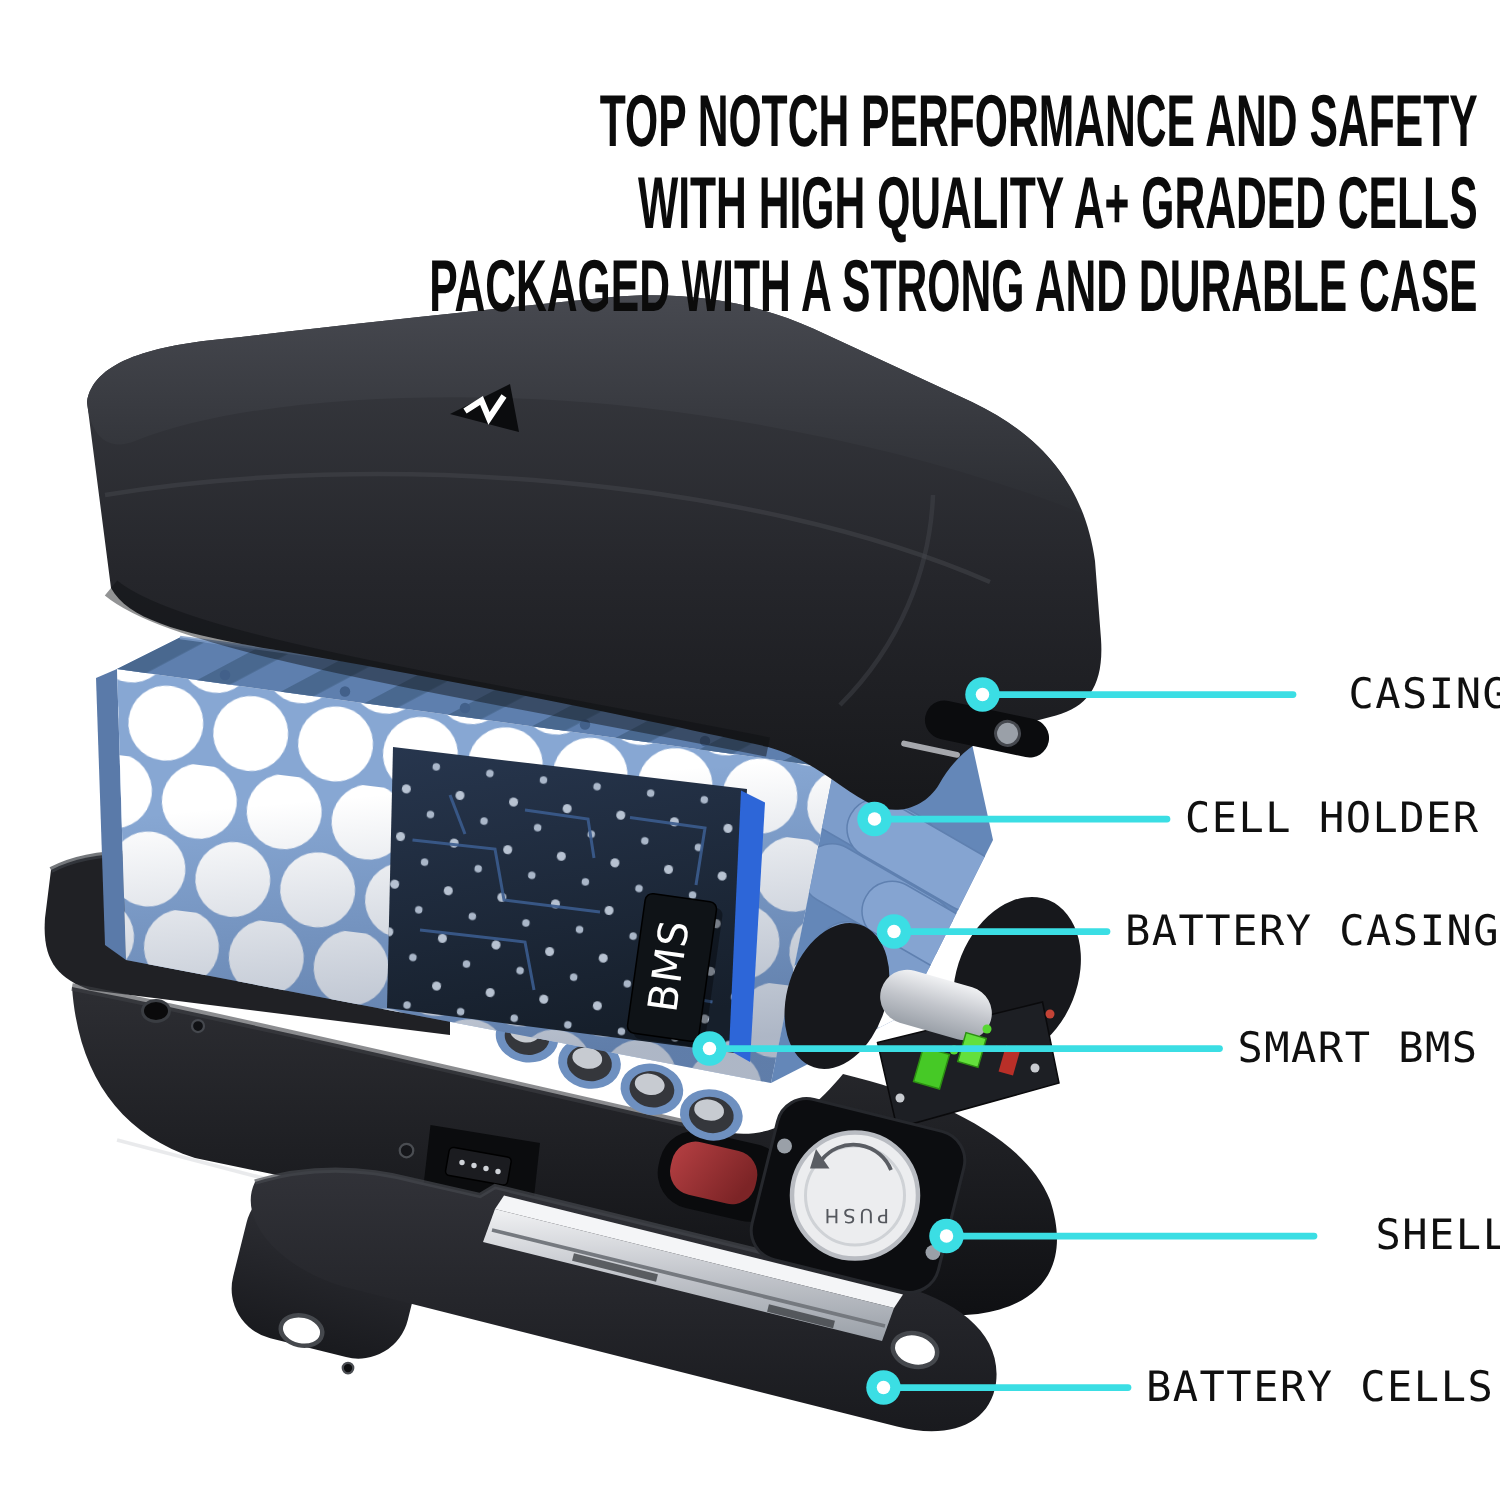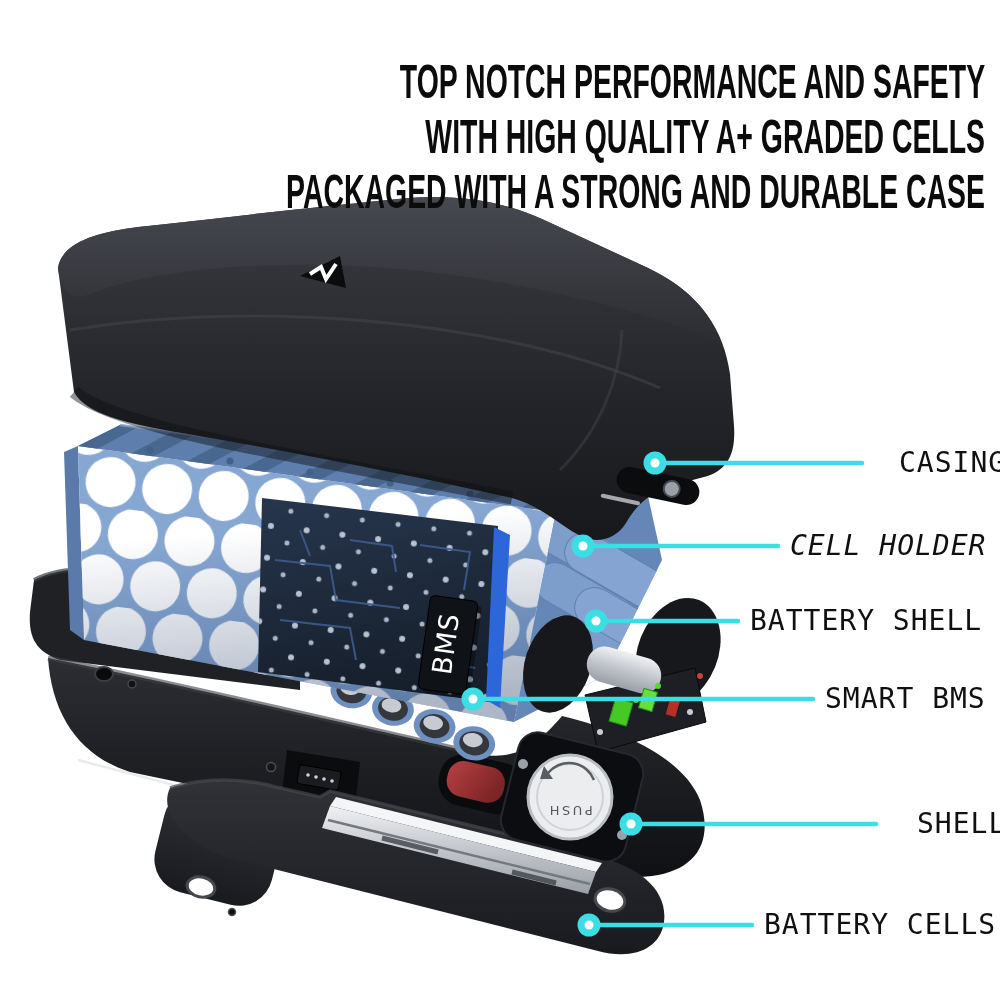--- a/index.html
+++ b/index.html
@@ -34,21 +34,21 @@
   .callout-label{
     position:absolute;
     font-family:"DejaVu Sans Mono","Liberation Mono",monospace;
     font-size:28px;
     letter-spacing:1px;
     color:var(--label-color);
     white-space:nowrap;
     transform:translateY(-52%);
   }
   .c0{left:875px;top:463px;margin-left:24px;}
-  .c1{left:790px;top:546px;font-style:italic;}
+  .c1{left:790px;top:546px;}
   .c2{left:750px;top:621px;}
   .c3{left:825px;top:699px;}
   .c4{left:917px;top:824px;}
   .c5{left:764px;top:925px;}
   
   .co-line{stroke:var(--accent);stroke-width:4.5;stroke-linecap:round;}
   .co-dot-outer{fill:var(--accent);}
   .co-dot-inner{fill:#ffffff;}
 </style>
 </head>
@@ -305,18 +305,18 @@
   </svg>
 
   <div class="headline">
     <div class="hl-line"><span>TOP NOTCH PERFORMANCE AND SAFETY</span></div>
     <div class="hl-line"><span>WITH HIGH QUALITY A+ GRADED CELLS</span></div>
     <div class="hl-line"><span>PACKAGED WITH A STRONG AND DURABLE CASE</span></div>
   </div>
 
   <div class="callout-label c0">CASING</div>
   <div class="callout-label c1">CELL HOLDER</div>
-  <div class="callout-label c2">BATTERY SHELL</div>
+  <div class="callout-label c2">BATTERY CASING</div>
   <div class="callout-label c3">SMART BMS</div>
   <div class="callout-label c4">SHELL</div>
   <div class="callout-label c5">BATTERY CELLS</div>
 
 </div>
 
 </body></html>

